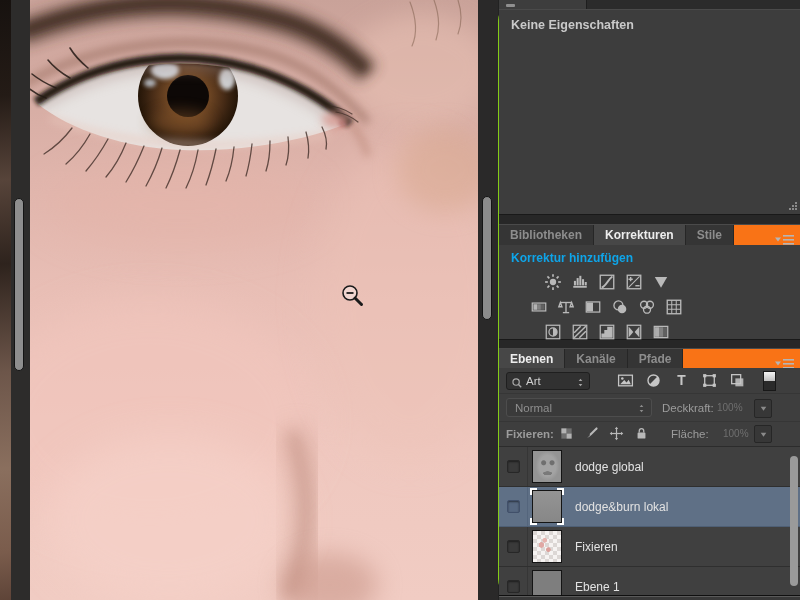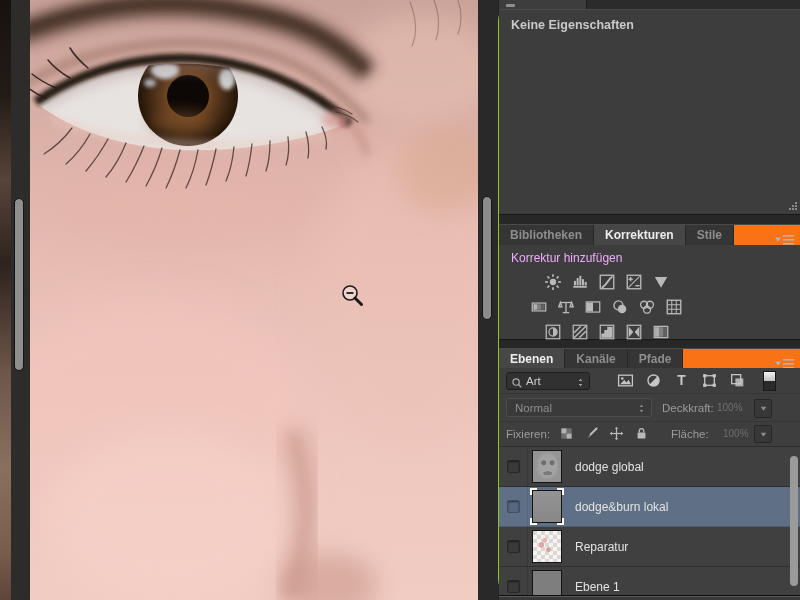--- a/index.html
+++ b/index.html
@@ -48,21 +48,21 @@
   .tabbar { width:302px; height:21px; background:#f97316; border-top:1px solid #4a4a4a;
     display:flex; align-items:stretch; position:absolute; }
   .tab { font-size:12px; font-weight:bold; line-height:20px; padding:0 11px;
     color:#8d8d8d; background:#353535; border-right:1px solid #262626; white-space:nowrap; }
   .tab.active { background:#474747; color:#ededed; }
   .panel-menu { position:absolute; right:6px; top:7px; width:20px; height:12px; color:#b5b5b5; }
   .panel-menu svg { width:20px; height:12px; }
 
   .adj-tabbar { left:0; top:224px; }
   .adj-panel { left:0; top:245px; width:302px; height:95px; background:#3d3d3d; border-bottom:1px solid #191919; }
-  .adj-title { position:absolute; left:12px; top:6px; font-size:12px; font-weight:normal; color:#f0abfc; }
+  .adj-title { position:absolute; left:12px; top:6px; font-size:12px; font-weight:bold; color:#0ea5e9; }
   .icon-rows { position:absolute; left:0; top:24px; width:215px; }
   .icon-row { display:flex; justify-content:center; gap:9px; height:25px; align-items:center; }
   .icon { width:18px; height:18px; display:inline-block; color:#b9b9b9; }
   .icon svg { width:100%; height:100%; }
 
   .gap2 { left:0; top:340px; width:302px; height:8px; background:#272727; }
   .lay-tabbar { left:0; top:348px; }
 
   .lay-toolbar { left:0; top:368px; width:302px; height:78px; background:#3e3e3e; }
   .tool-row { position:absolute; left:0; width:325px; }
@@ -477,21 +477,21 @@
         <span class="lbl" style="left:163px; top:8px;">Deckkraft:</span>
         <span class="dim-val" style="left:218px; top:8px;">100%</span>
         <span class="drop-btn" style="left:255px; top:5px;">
           <svg viewBox="0 0 16 12">
               <path d="M3 3 13 3 8 10Z" fill="currentColor"></path>
             </svg>
         </span>
       </div>
 
       <div class="tool-row row-fix">
-        <span class="lbl" style="left:7px; top:6px;">Fixieren:</span>
+        <span class="lbl" style="left:7px; top:6px;font-weight:bold;">Fixieren:</span>
         <div class="lock-icons">
             <span class="icon"><svg viewBox="0 0 16 16">
                 <g fill="currentColor">
                   <rect x="2.5" y="2.5" width="5.5" height="5.5" opacity="0.95"></rect>
                   <rect x="8" y="8" width="5.5" height="5.5" opacity="0.95"></rect>
                   <rect x="8" y="2.5" width="5.5" height="5.5" opacity="0.4"></rect>
                   <rect x="2.5" y="8" width="5.5" height="5.5" opacity="0.4"></rect>
                 </g>
               </svg></span>
             <span class="icon"><svg viewBox="0 0 16 16">
@@ -540,21 +540,21 @@
             <span class="brk tr"></span>
             <span class="brk bl"></span>
             <span class="brk br"></span>
         </span>
         <span class="layer-name">dodge&amp;burn lokal</span>
       </div>
       <div class="layer-row">
         <span class="col-sep"></span>
         <span class="vis-well"></span>
         <span class="thumb thumb-checker"></span>
-        <span class="layer-name">Reparatur</span>
+        <span class="layer-name">Fixieren</span>
       </div>
       <div class="layer-row">
         <span class="col-sep"></span>
         <span class="vis-well"></span>
         <span class="thumb thumb-gray"></span>
         <span class="layer-name">Ebene 1</span>
       </div>
       <div class="layers-scrollbar"></div>
       <div class="list-bottom"></div>
     </div>

